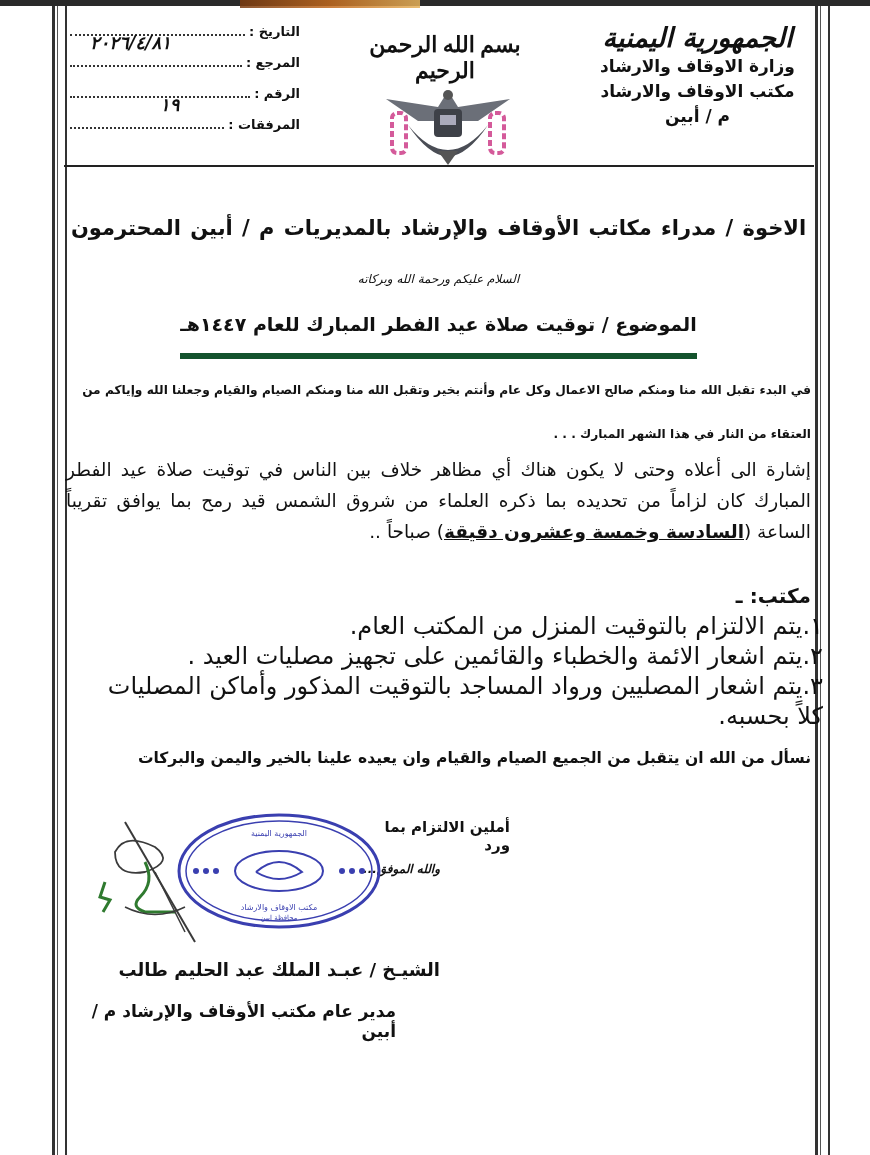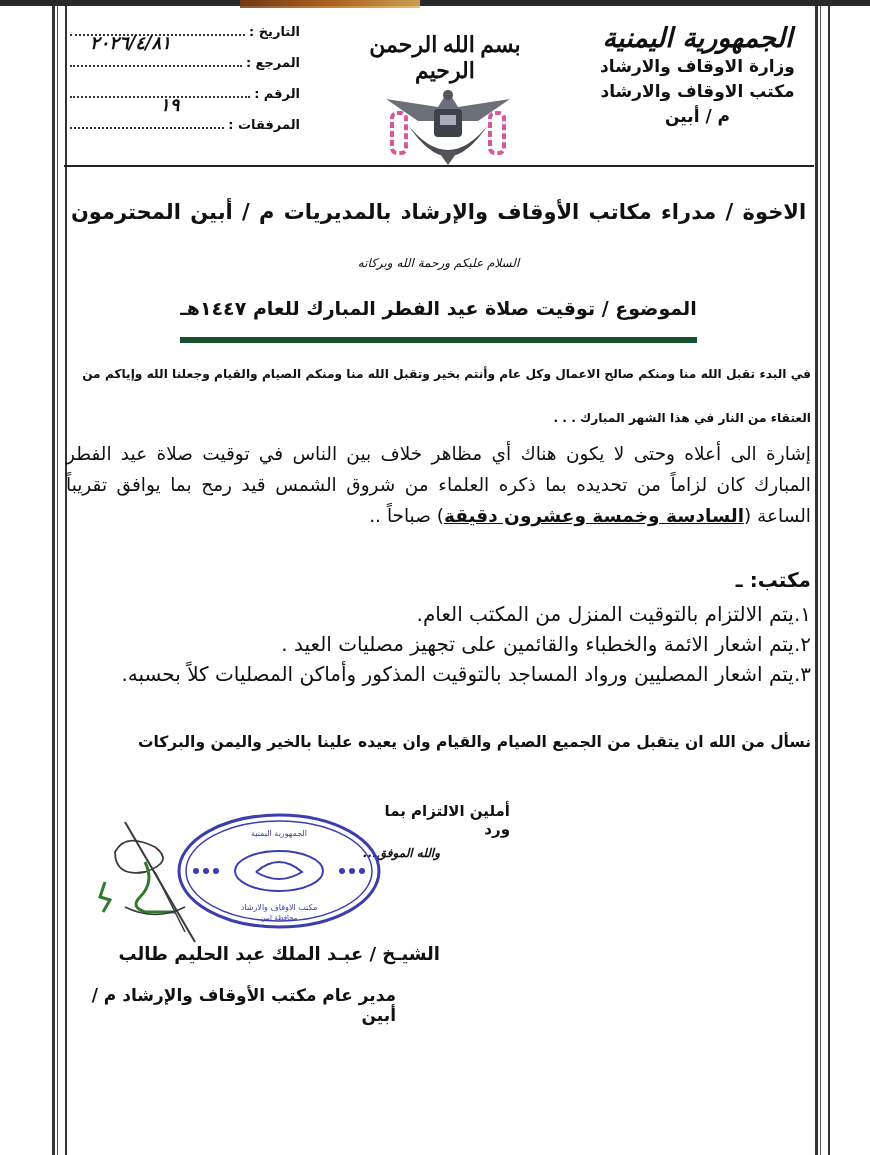--- a/index.html
+++ b/index.html
@@ -36,30 +36,30 @@
   .emblem { position:absolute; top:85px; left:378px; width:140px; height:80px; }
 
   
   .meta { position:absolute; top:20px; left:70px; width:230px; direction:rtl; }
   .meta-row { display:flex; align-items:baseline; height:31px; font-size:13px; font-weight:bold; }
   .meta-row .lbl { white-space:nowrap; margin-left:4px; }
   .meta-row .val { flex:1; border-bottom:2px dotted #333; height:14px; position:relative; font-family:"DejaVu Serif", serif; font-style:italic; font-size:18px; }
   .meta-row .val span { position:absolute; top:-12px; left:20px; direction:ltr;margin-top:24px; }
 
   
-  .body-text { position:absolute; left:66px; width:745px; direction:rtl; text-align:right; }
+  .body-text { position:absolute; left:66px; width:745px; direction:rtl; text-align:right;margin-top:16px; }
   .addressee { top:200px; font-size:21px; font-weight:bold; text-align:center; word-spacing:2px; }
   .salam { top:256px; text-align:center; font-size:12px; font-style:italic; }
   .subject { top:297px; text-align:center; font-size:19px; font-weight:bold; }
   .subject span { border-bottom:6px solid #14532d; padding-bottom:18px; }
   .greet { top:352px; font-size:12.2px; font-weight:bold; text-align:right; line-height:44px; }
   .para { top:438px; font-size:18.5px; line-height:31px; text-align:justify; text-align-last:right; }
   .para u { font-weight:bold; text-decoration:underline; }
   .therefore { top:568px; font-size:20px; font-weight:bold; }
-  .items { top:599px; font-size:20px; line-height:30px; margin:0; padding:0; list-style:none; }
+  .items { top:599px; font-size:24px; line-height:30px; margin:12px; padding:0; list-style:none; }
   .closing { top:733px; font-size:15.5px; font-weight:bold; }
   .ask { top:802px; left:360px; width:150px; font-size:15px; font-weight:bold; }
   .regards { top:846px; left:330px; width:110px; font-size:12px; font-weight:bold; font-style:italic; }
   .sig-name { top:943px; left:66px; width:330px; text-align:right; font-size:18px; font-weight:bold;padding-left:44px; }
   .sig-title { top:985px; left:66px; width:330px; text-align:right; font-size:17px; font-weight:bold; }
 
   .stamp { position:absolute; top:812px; left:176px; width:206px; height:118px; }
   .signature { position:absolute; top:812px; left:85px; width:120px; height:140px; }
 </style>
 </head>

